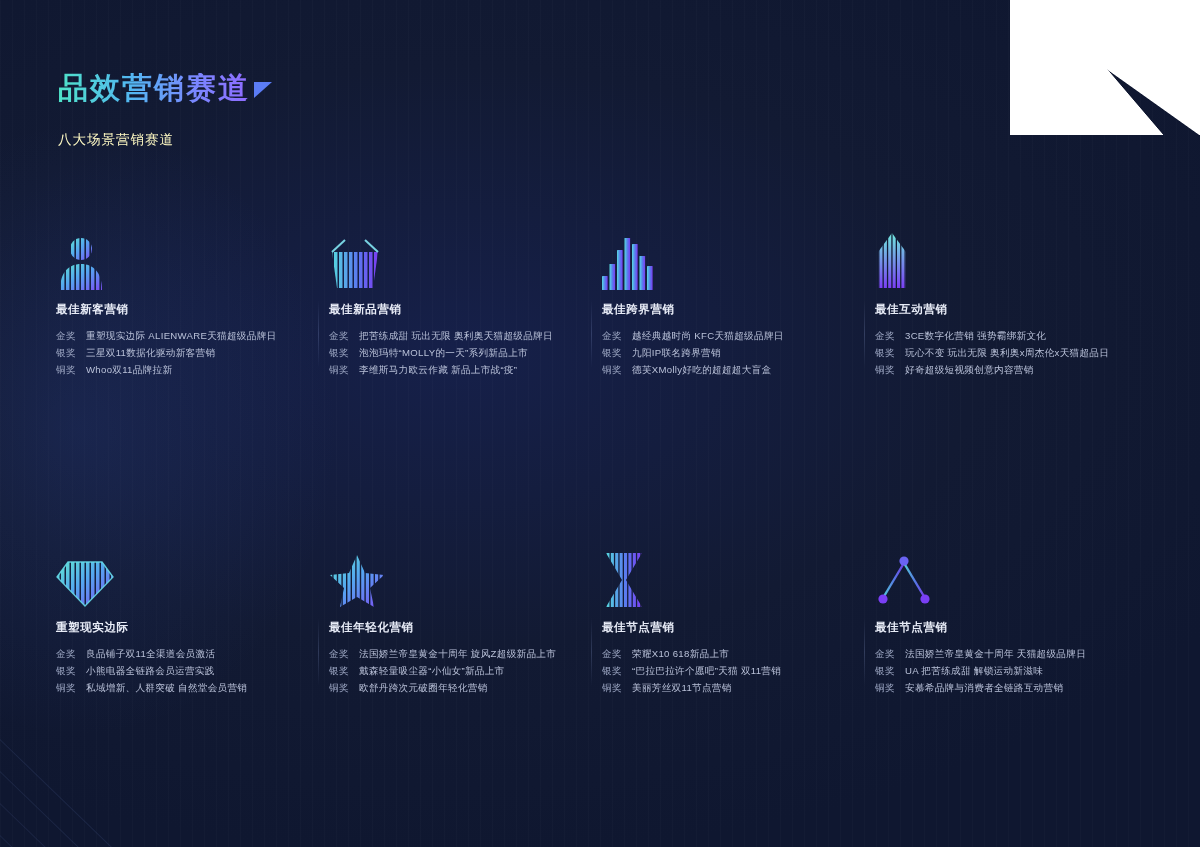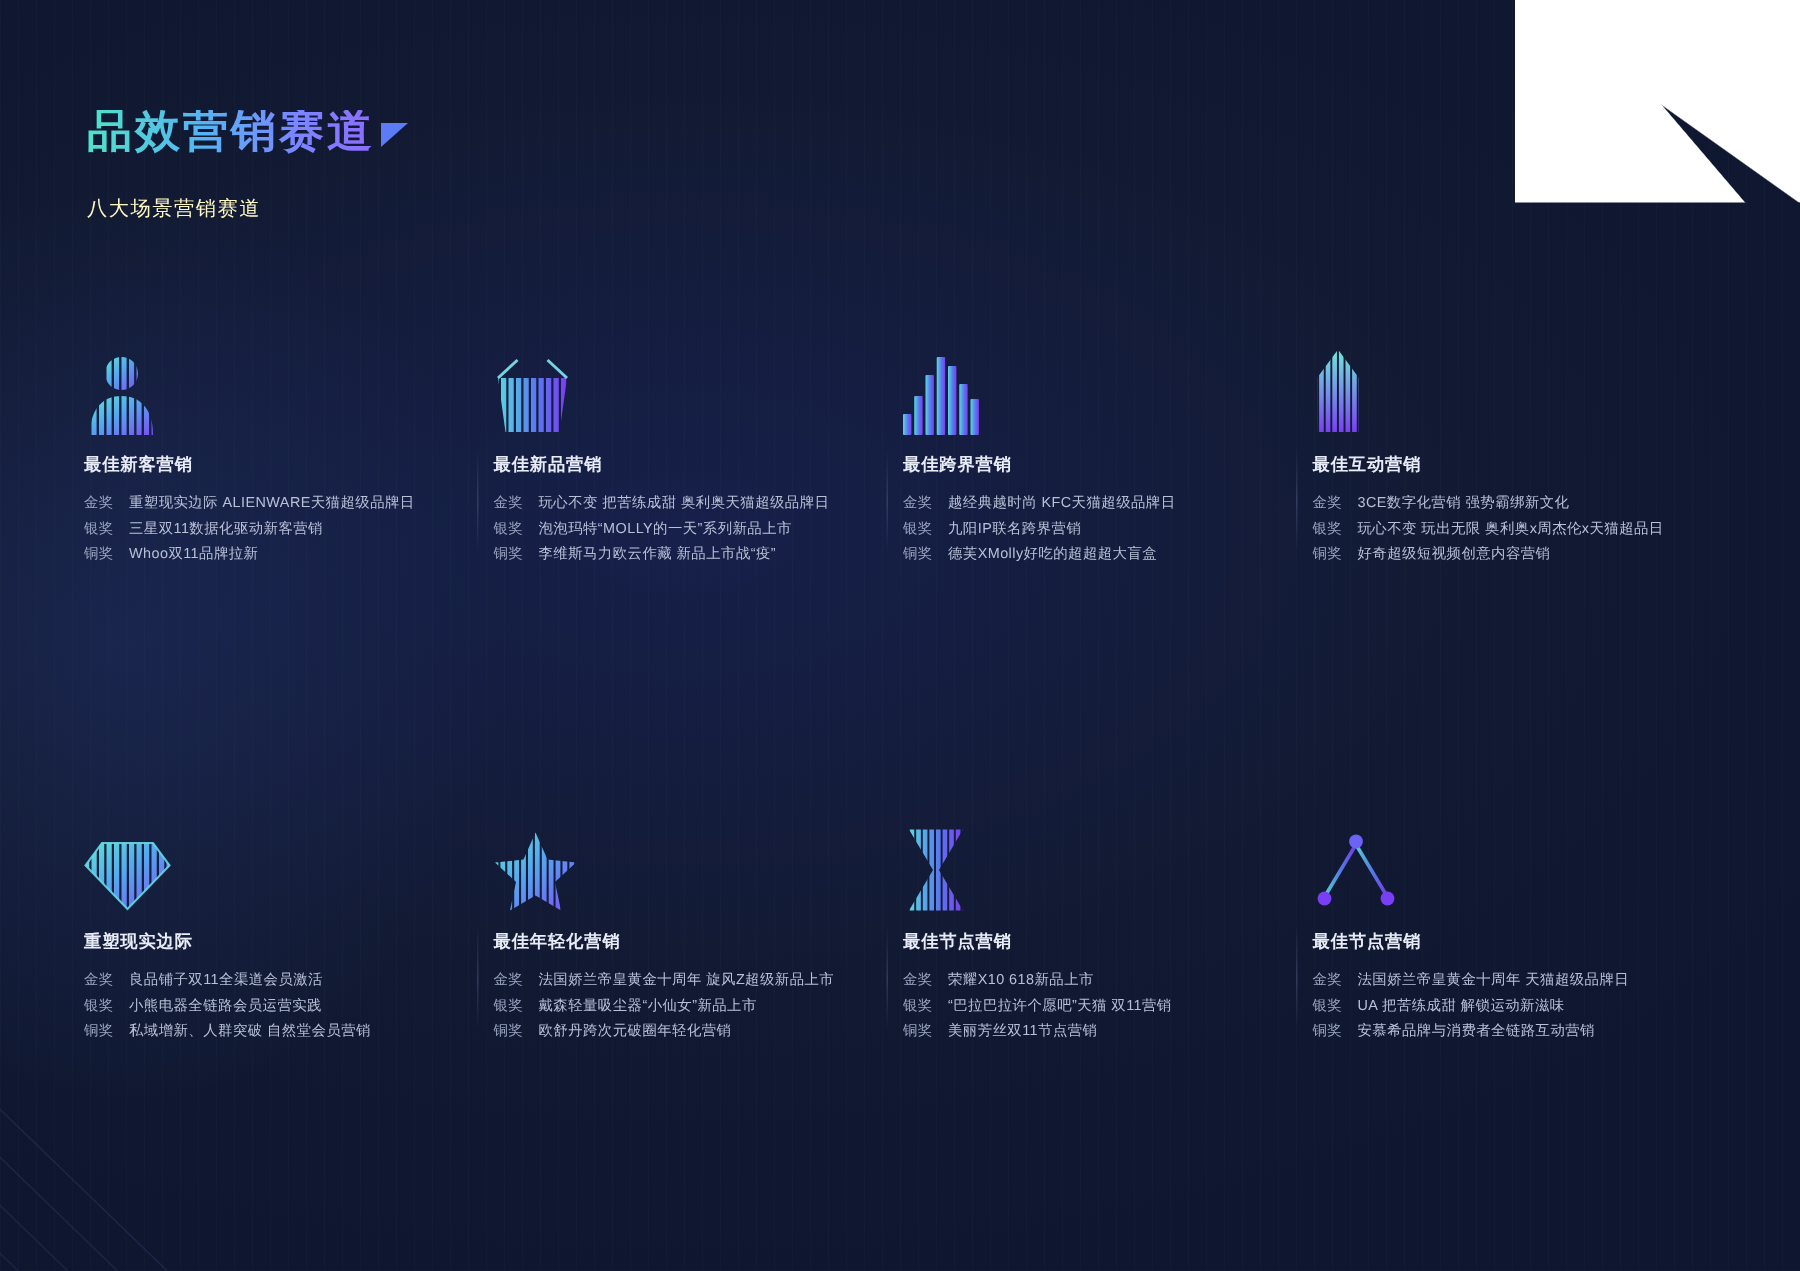--- a/index.html
+++ b/index.html
@@ -188,21 +188,21 @@
       </g>
       <g mask="url(#mb_1)">
             <path d="M34 6 L49 6 L49 14 L34 14 Z" fill="url(#g2_1)" opacity="0"></path>
           </g>
       </svg>
       </div>
       <div class="card-title">最佳新品营销</div>
       <div class="awards">
         <div class="award-row">
           <span class="award-rank">金奖</span>
-          <span class="award-name">玩心不变 把苦练成甜  奥利奥天猫超级品牌日</span>
+          <span class="award-name">把苦练成甜 玩出无限  奥利奥天猫超级品牌日</span>
         </div>
         <div class="award-row">
           <span class="award-rank">银奖</span>
           <span class="award-name">泡泡玛特“MOLLY的一天”系列新品上市</span>
         </div>
         <div class="award-row">
           <span class="award-rank">铜奖</span>
           <span class="award-name">李维斯马力欧云作藏  新品上市战“疫”</span>
         </div>
       </div>

